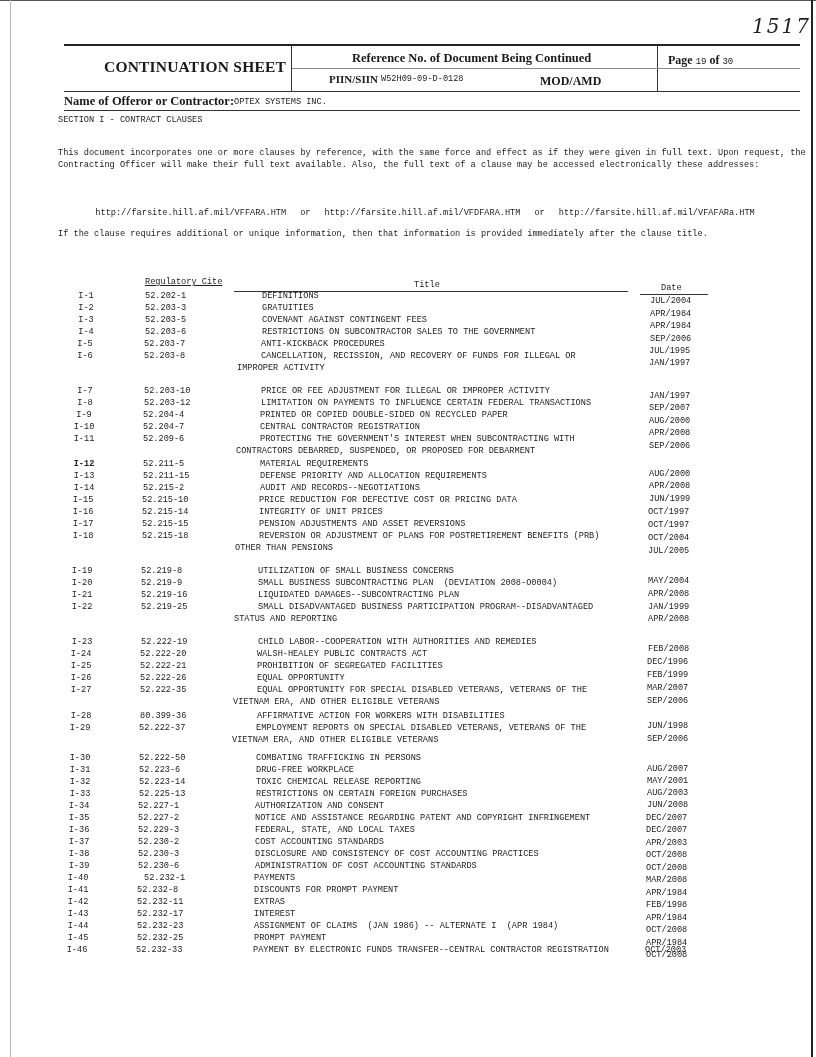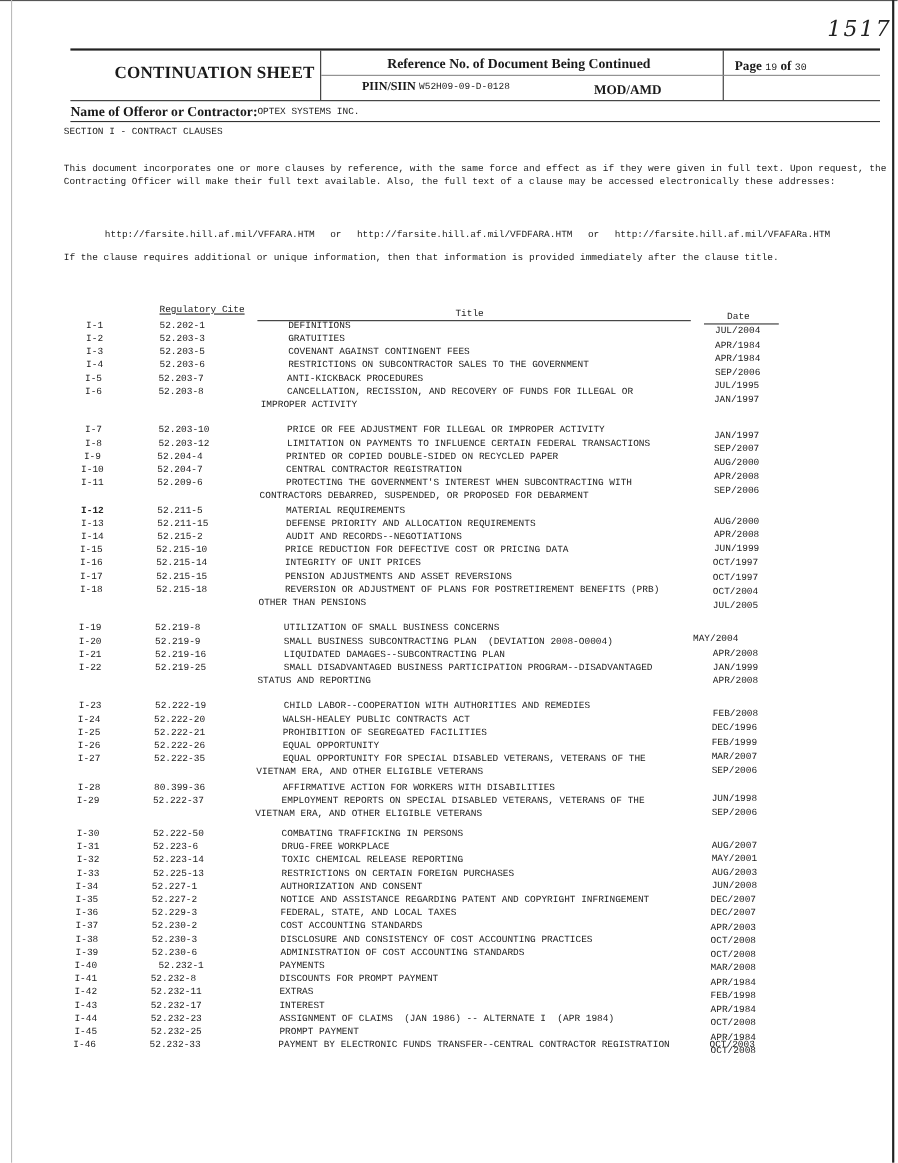--- a/index.html
+++ b/index.html
@@ -198,21 +198,21 @@
       <span class="num mono" style="left: 59px;">I-18</span>
       <span class="cite mono" style="left: 142px;">52.215-18</span>
       <span class="ttl mono" style="left: 235px;">REVERSION OR ADJUSTMENT OF PLANS FOR POSTRETIREMENT BENEFITS (PRB)</span>
       <span class="ttl2 mono" style="left: 235px; top: 12px;">OTHER THAN PENSIONS</span>
       <span class="dt mono" style="left: 648px; top: 15px;">JUL/2005</span>
     </div>
     <div class="row" style="top: 566px;">
       <span class="num mono" style="left: 58px;">I-19</span>
       <span class="cite mono" style="left: 141px;">52.219-8</span>
       <span class="ttl mono" style="left: 234px;">UTILIZATION OF SMALL BUSINESS CONCERNS</span>
-      <span class="dt mono" style="left: 630px; top: 10px;">MAY/2004</span>
+      <span class="dt mono" style="left: 648px; top: 10px;">MAY/2004</span>
     </div>
     <div class="row" style="top: 578px;">
       <span class="num mono" style="left: 58px;">I-20</span>
       <span class="cite mono" style="left: 141px;">52.219-9</span>
       <span class="ttl mono" style="left: 234px;">SMALL BUSINESS SUBCONTRACTING PLAN  (DEVIATION 2008-O0004)</span>
       <span class="dt mono" style="left: 648px; top: 11px;">APR/2008</span>
     </div>
     <div class="row" style="top: 590px;">
       <span class="num mono" style="left: 58px;">I-21</span>
       <span class="cite mono" style="left: 141px;">52.219-16</span>

